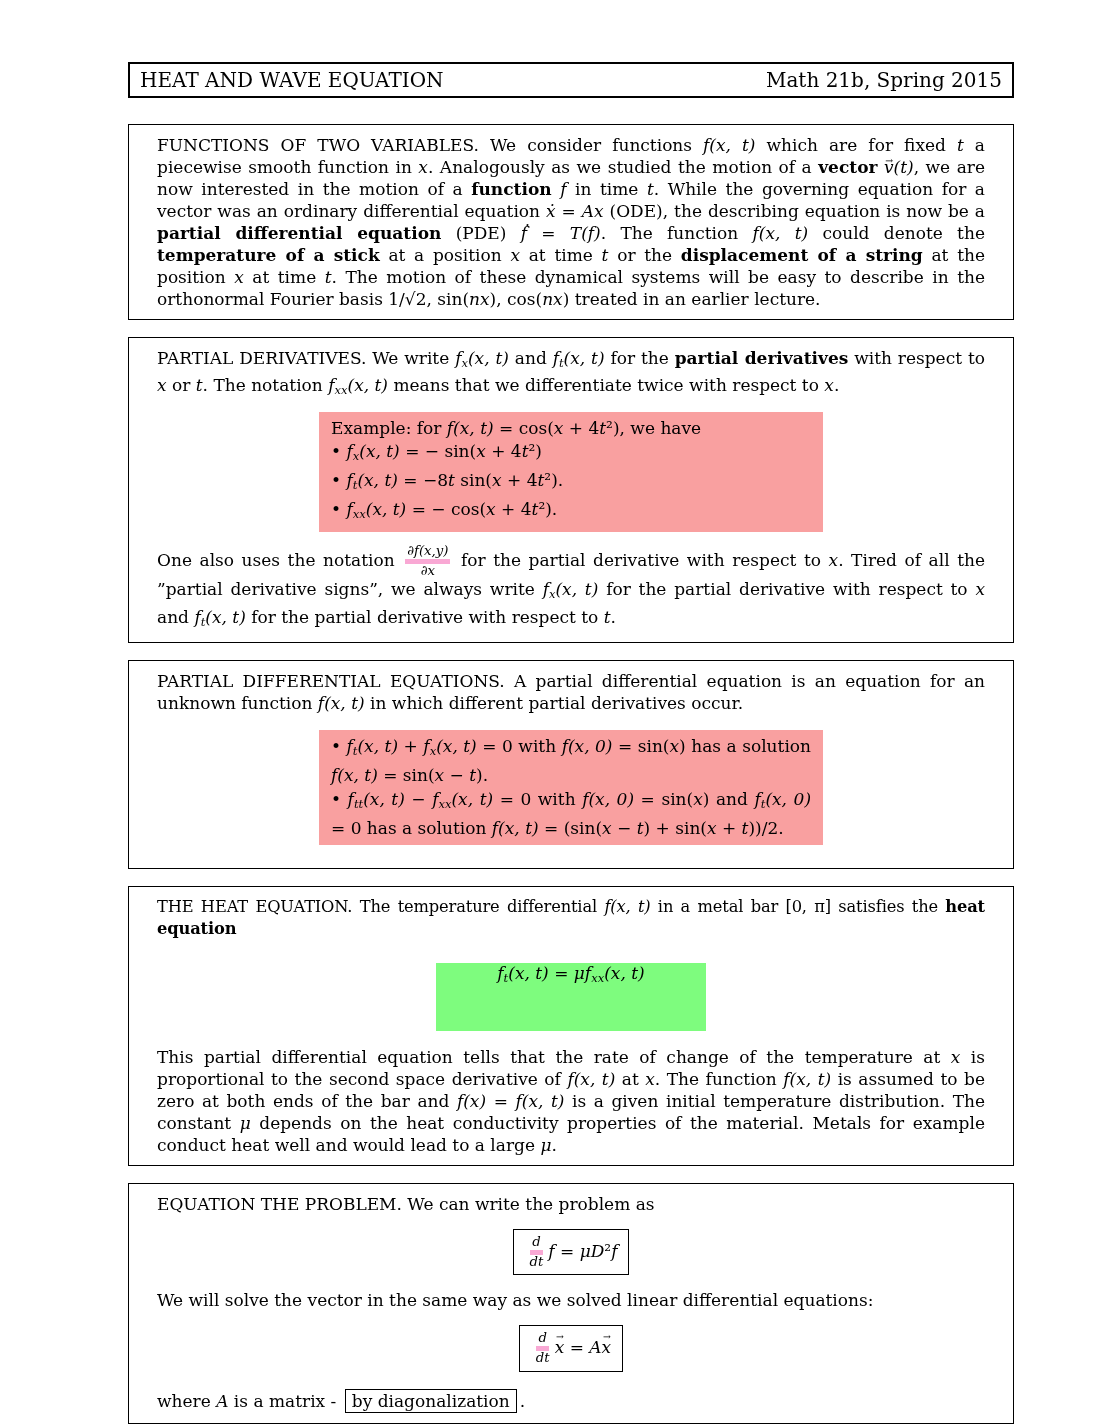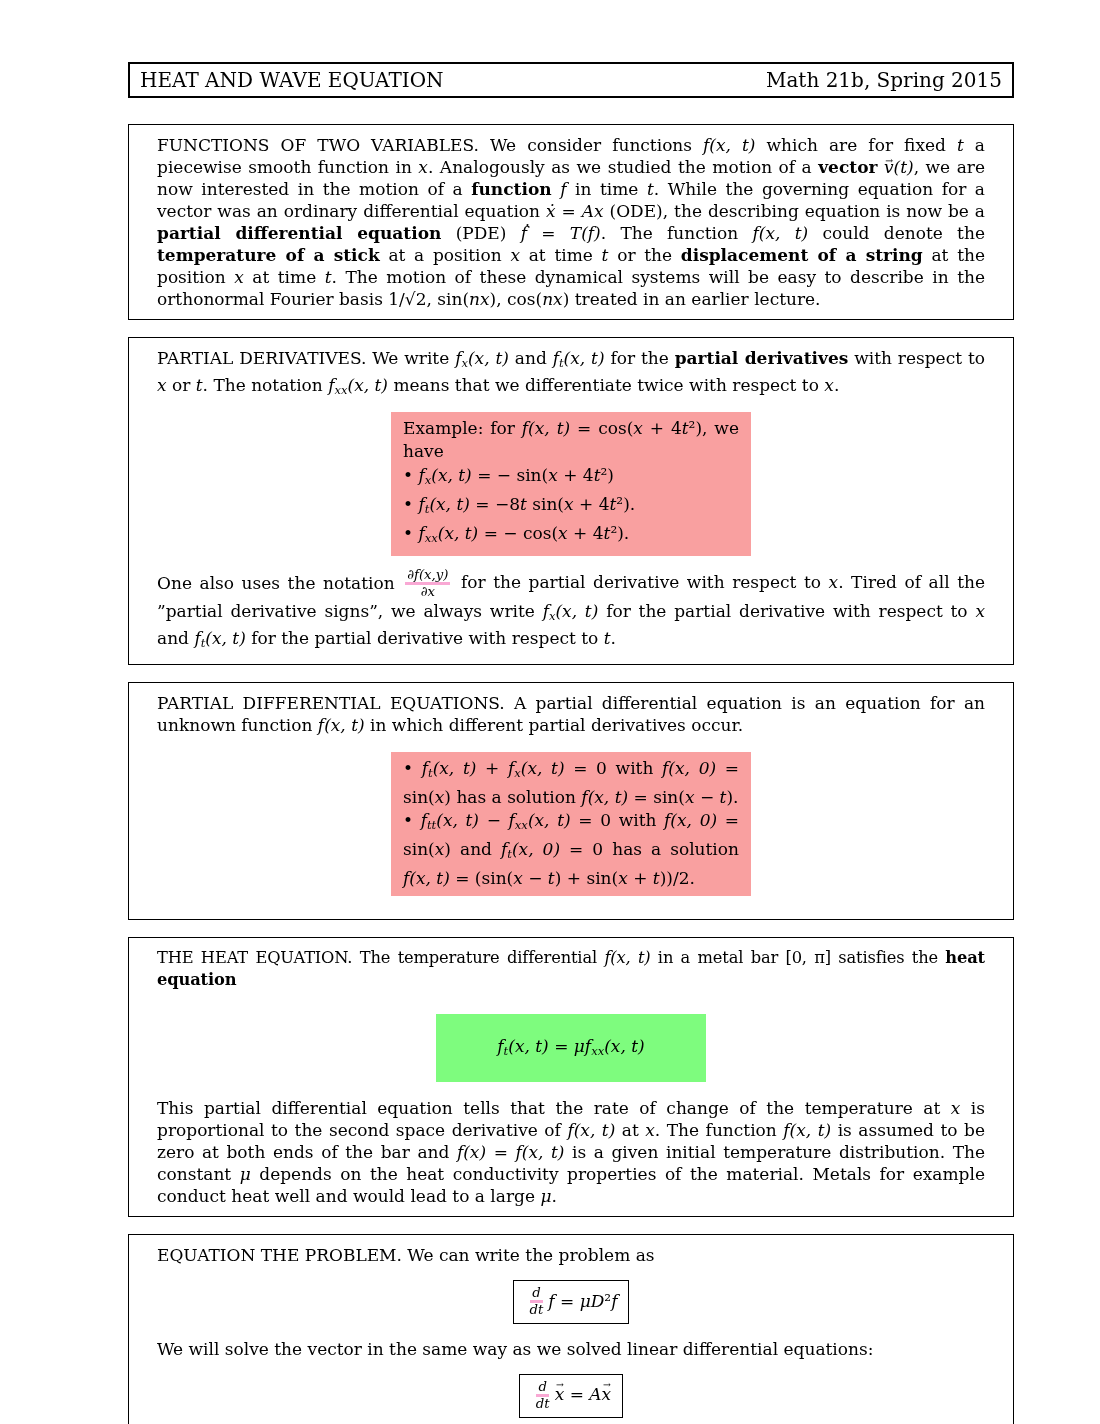--- a/index.html
+++ b/index.html
@@ -18,35 +18,35 @@
   .box.first{margin-top:26px;}
   .para{text-align:justify;line-height:22px;}
   .one-line{font-size:16.3px;letter-spacing:-0.15px;}
   .b{font-weight:bold;}
   .m{font-style:italic;}
   .sub{font-size:0.68em;vertical-align:-0.3em;}
   .bx{border:1px solid #000;padding:1px 6px;margin:0 3px;white-space:nowrap;}
   .vec{position:relative;display:inline-block;}
   .vec::after{content:"\2192";position:absolute;left:55%;top:-0.6em;transform:translateX(-50%);font-size:0.55em;font-style:normal;}
   .pinkbox{
-    background:var(--example_pink);width:360px;margin:10px auto 12px;
+    background:var(--example_pink);width:504px;margin:10px auto 12px;
     padding:5px 12px;box-sizing:border-box;line-height:23.5px;text-align:justify;
   }
   .pinkbox .pline{min-height:23px;}
   .greenbox{
     background:var(--highlight_green);width:270px;height:68px;margin:23px auto 15px;
-    display:flex;align-items:center;justify-content:center;
+    display:flex;justify-content:center;
   }
   .eqrow{text-align:center;margin:14px 0;}
   .eqbox{display:inline-block;border:1px solid #000;padding:5px 11px;}
   .frac{
     display:inline-flex;flex-direction:column;align-items:center;
     vertical-align:middle;font-size:0.78em;line-height:1.1;font-style:italic;margin:0 3px;
   }
-  .frac .num{border-bottom:3px solid #f9a8d4;padding:0 2px;}
+  .frac .num{border-bottom:5px solid #f9a8d4;padding:0 2px;}
   .frac .den{padding:0 2px;}
   .where{margin-top:16px;line-height:26px;}
 </style>
 </head>
 <body>
 
 <div class="content">
 
   <div class="hdr">
     <span>HEAT AND WAVE EQUATION</span>

